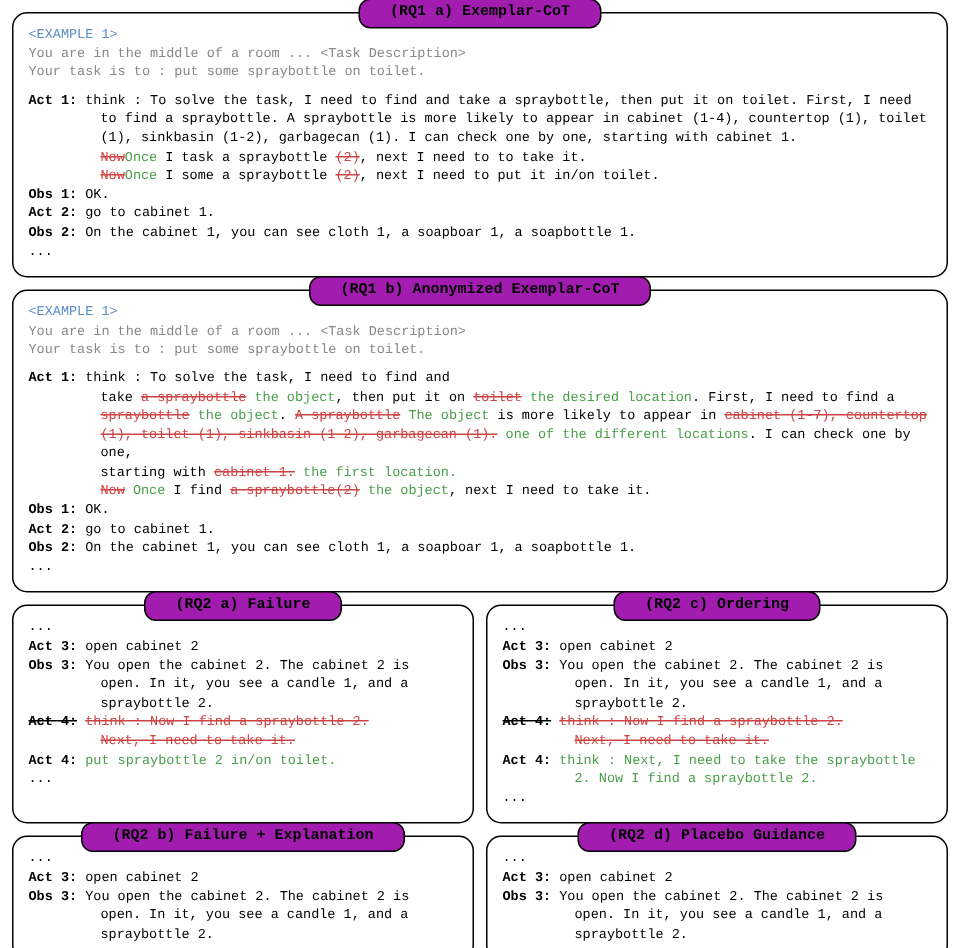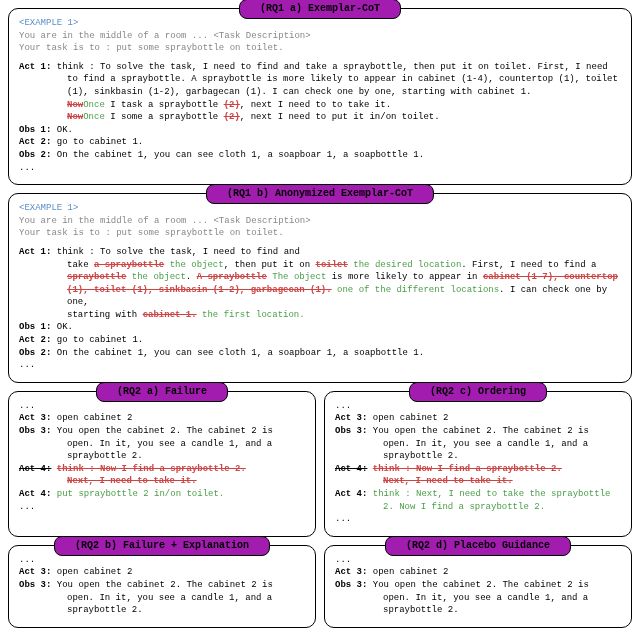--- a/index.html
+++ b/index.html
@@ -39,21 +39,21 @@
   .row {
     display: flex;
     gap: 8px;
   }
   .row .panel {
     flex: 1;
   }
   .blue { color: #5a8ec7; }
   .gray { color: #888; }
   .green { color: #4a9e4a; }
-  .red-strike { color: #c44; text-decoration: line-through; font-weight: bold; }
+  .red-strike { color: #c44; text-decoration: line-through; }
   .black-strike { color: #000; text-decoration: line-through; }
   .bold { font-weight: bold; margin-top: 10px; }
   .hang { padding-left: 48px; text-indent: -48px; }
   .hang2 { padding-left: 48px; }
   .line { white-space: normal; word-wrap: break-word; }
 </style>
 </head>
 <body>
 
 <div class="panel">
@@ -93,20 +93,23 @@
   </div>
   <div class="line hang2">
     <span class="red-strike">spraybottle</span><span class="green"> the object</span><span>. </span><span class="red-strike">A spraybottle</span><span class="green"> The object</span><span> is more likely to appear in </span><span class="red-strike">cabinet (1-7), countertop</span>
   </div>
   <div class="line hang2">
     <span class="red-strike">(1), toilet (1), sinkbasin (1-2), garbagecan (1).</span><span class="green"> one of the different locations</span><span>. I can check one by one,</span>
   </div>
   <div class="line hang2">
     <span>starting with </span><span class="red-strike">cabinet 1.</span><span class="green"> the first location.</span>
   </div>
+  <div class="line hang2">
+    <span class="red-strike">Now</span><span class="green"> Once</span><span> I find </span><span class="red-strike">a spraybottle(2)</span><span class="green"> the object</span><span>, next I need to take it.</span>
+  </div>
   <div class="line hang"><span class="bold">Obs 1:</span> <span>OK.</span></div>
   <div class="line hang"><span class="bold">Act 2:</span> <span>go to cabinet 1.</span></div>
   <div class="line hang"><span class="bold">Obs 2:</span> <span>On the cabinet 1, you can see cloth 1, a soapboar 1, a soapbottle 1.</span></div>
   <div class="line">...</div>
 </div>
 
 <div class="row">
   <div class="panel">
     <div class="panel-title">(RQ2 a) Failure</div>
     <div class="line">...</div>

